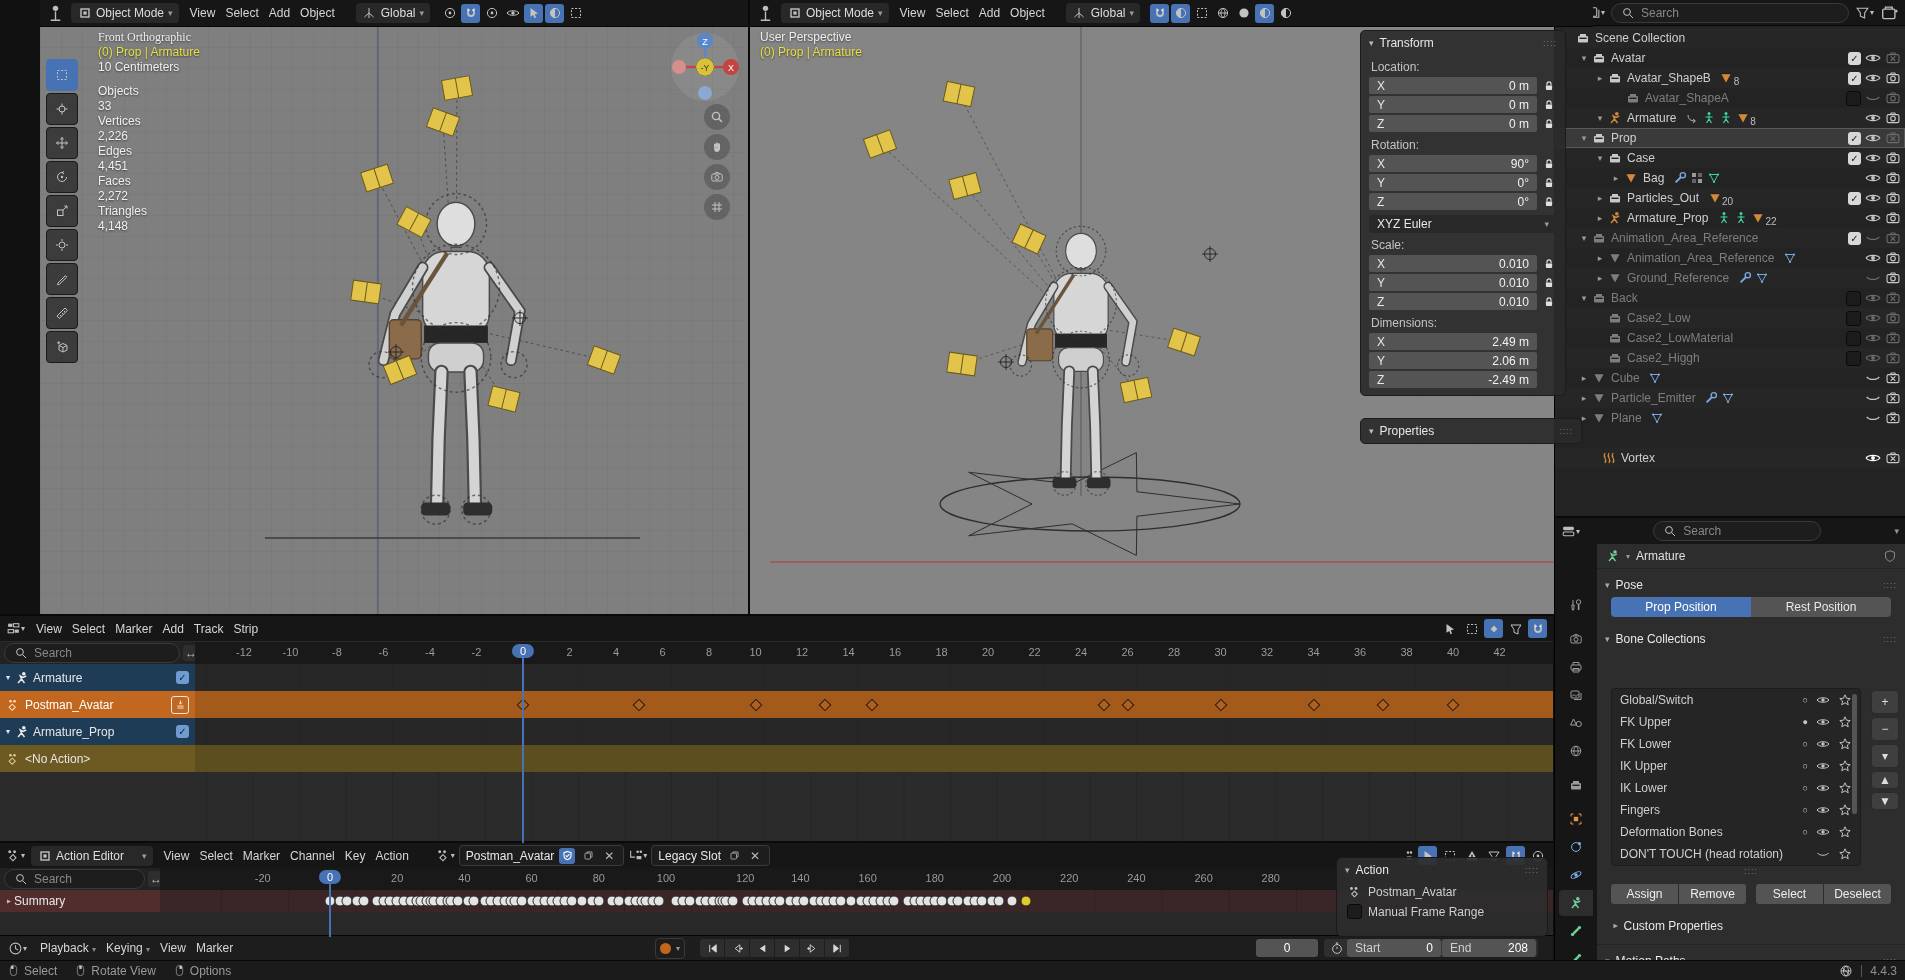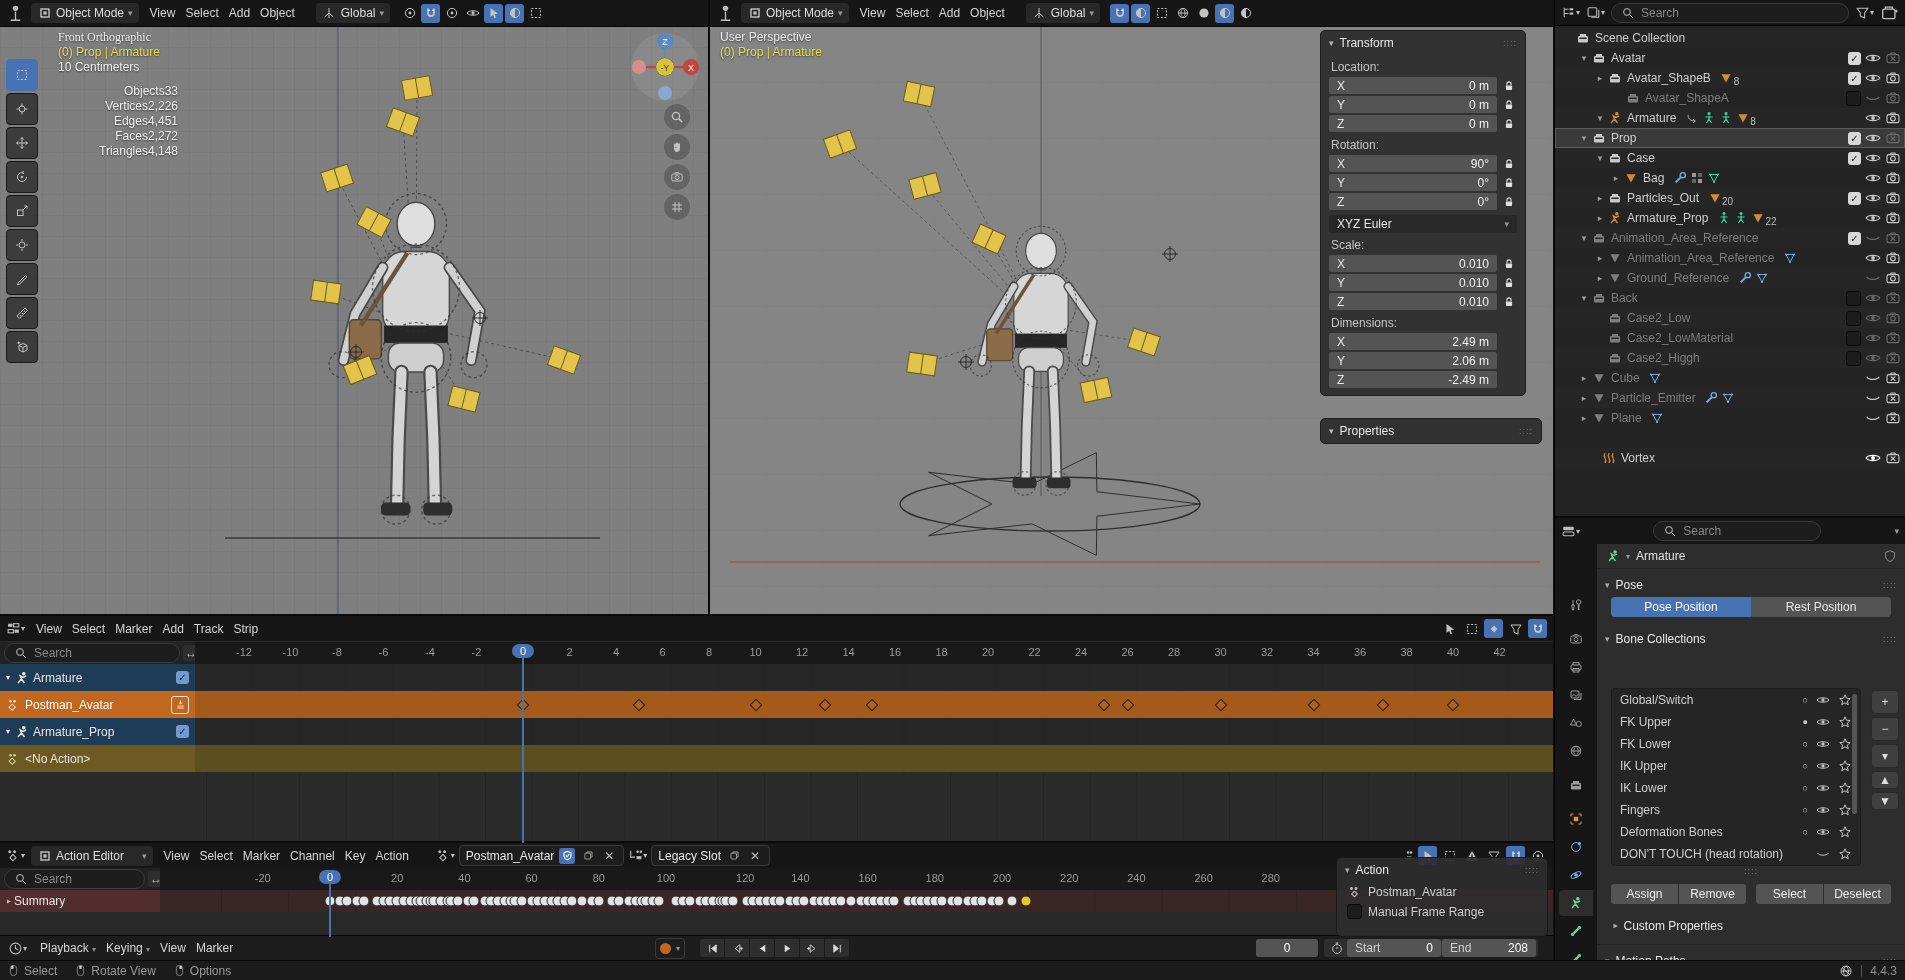--- a/index.html
+++ b/index.html
@@ -2,40 +2,40 @@
 <html><head>
 <meta charset="utf-8">
 <style>
   html,body{margin:0;padding:0;background:#0b0b0b;}
   body{font-family:"Liberation Sans","DejaVu Sans",sans-serif;font-size:12px;color:#d0d0d0;}
   #root{position:relative;width:1905px;height:980px;overflow:hidden;background:#111;}
   .panel{position:absolute;box-sizing:border-box;}
   .abs{position:absolute;box-sizing:border-box;}
 
   
-  .vp{background:#6d28d9;}
+  .vp{background:#6d28d9;margin-left:40px;}
   .vp-header{position:absolute;left:0;top:0;right:0;height:26px;background:#161616;display:flex;align-items:center;gap:6px;padding:0 6px;border-bottom:1px solid #060606;z-index:30;}
   .menu{color:#d6d6d6;padding:2px 5px;border-radius:3px;cursor:default;}
   .chip{display:flex;align-items:center;gap:4px;background:#282828;border-radius:4px;height:20px;padding:0 6px;color:#dedede;}
   .chip .car{font-size:9px;color:#999;}
   .icon{display:inline-flex;align-items:center;justify-content:center;width:15px;height:15px;color:#c2c2c2;}
   .icon svg{width:14px;height:14px;display:block;}
   .tool-on{background:#4772b3;border-radius:3px;color:#fff;}
   .hdr-ico{display:inline-flex;align-items:center;justify-content:center;width:19px;height:19px;border-radius:3px;color:#bdbdbd;}
 
   
   .vp-body{position:absolute;left:0;top:26px;right:0;bottom:0;overflow:hidden;
     background-color:#7f7f7f;
     background-image:linear-gradient(#77777788 1px,transparent 1px),linear-gradient(90deg,#77777788 1px,transparent 1px);
     background-size:21px 21px;}
   .vp-body.persp{background-color:#858585;background-image:linear-gradient(#7d7d7d55 1px,transparent 1px),linear-gradient(90deg,#7d7d7d55 1px,transparent 1px);background-size:56px 56px;}
   .ovl{position:absolute;text-shadow:0 1px 2px rgba(0,0,0,.55);white-space:nowrap;}
   .ovl.t1{color:#f0f0f0;}
   .ovl.t2{color:#e7df3f;}
-  .stat-row{display:flex;width:120px;justify-content:flex-end;color:#f0f0f0;text-shadow:0 1px 2px rgba(0,0,0,.5);line-height:15px;}
+  .stat-row{display:flex;width:120px;justify-content:space-between;color:#f0f0f0;text-shadow:0 1px 2px rgba(0,0,0,.5);line-height:15px;flex-direction:column;}
 
   
   .vtools{position:absolute;left:6px;top:33px;display:flex;flex-direction:column;gap:2px;z-index:20;}
   .vtool{width:30px;height:30px;background:#2c2c2ccc;border:1px solid #1a1a1a;border-radius:4px;display:flex;align-items:center;justify-content:center;color:#d8d8d8;}
   .vtool.active{background:#4772b3;border-color:#4772b3;color:#fff;}
 
   .navbtn{position:absolute;width:26px;height:26px;border-radius:13px;background:#3c3c3c66;color:#e8e8e8;display:flex;align-items:center;justify-content:center;z-index:20;}
 
   
   .npanel{position:absolute;width:204px;background:#2a2a2ae8;border:1px solid #1c1c1c;border-radius:5px;z-index:40;padding-bottom:6px;}
@@ -1646,21 +1646,21 @@
               <path d="M7 1.8 L11.5 3.4 V7 c0 3-2 4.6-4.5 5.4 C4.5 11.6 2.5 10 2.5 7 V3.4 Z" fill="none" stroke="currentColor"></path>
             </svg>
           </span>
       </div>
       <div class="phd" style="margin-top:4px;">
           <span class="car">▾</span>
           <span>Pose</span>
           <span class="grip">::::</span>
         </div>
       <div class="segwrap" id="poseSeg">
-          <span class="seg active">Pose Position</span>
+          <span class="seg active">Prop Position</span>
           <span class="seg">Rest Position</span>
         </div>
       <div class="phd" style="margin-top:10px;">
           <span class="car">▾</span>
           <span>Bone Collections</span>
           <span class="grip">::::</span>
         </div>
       <div class="bonelist" id="boneList" style="top:144px;">
           <div class="bonerow">
             <span>Global/Switch</span>

